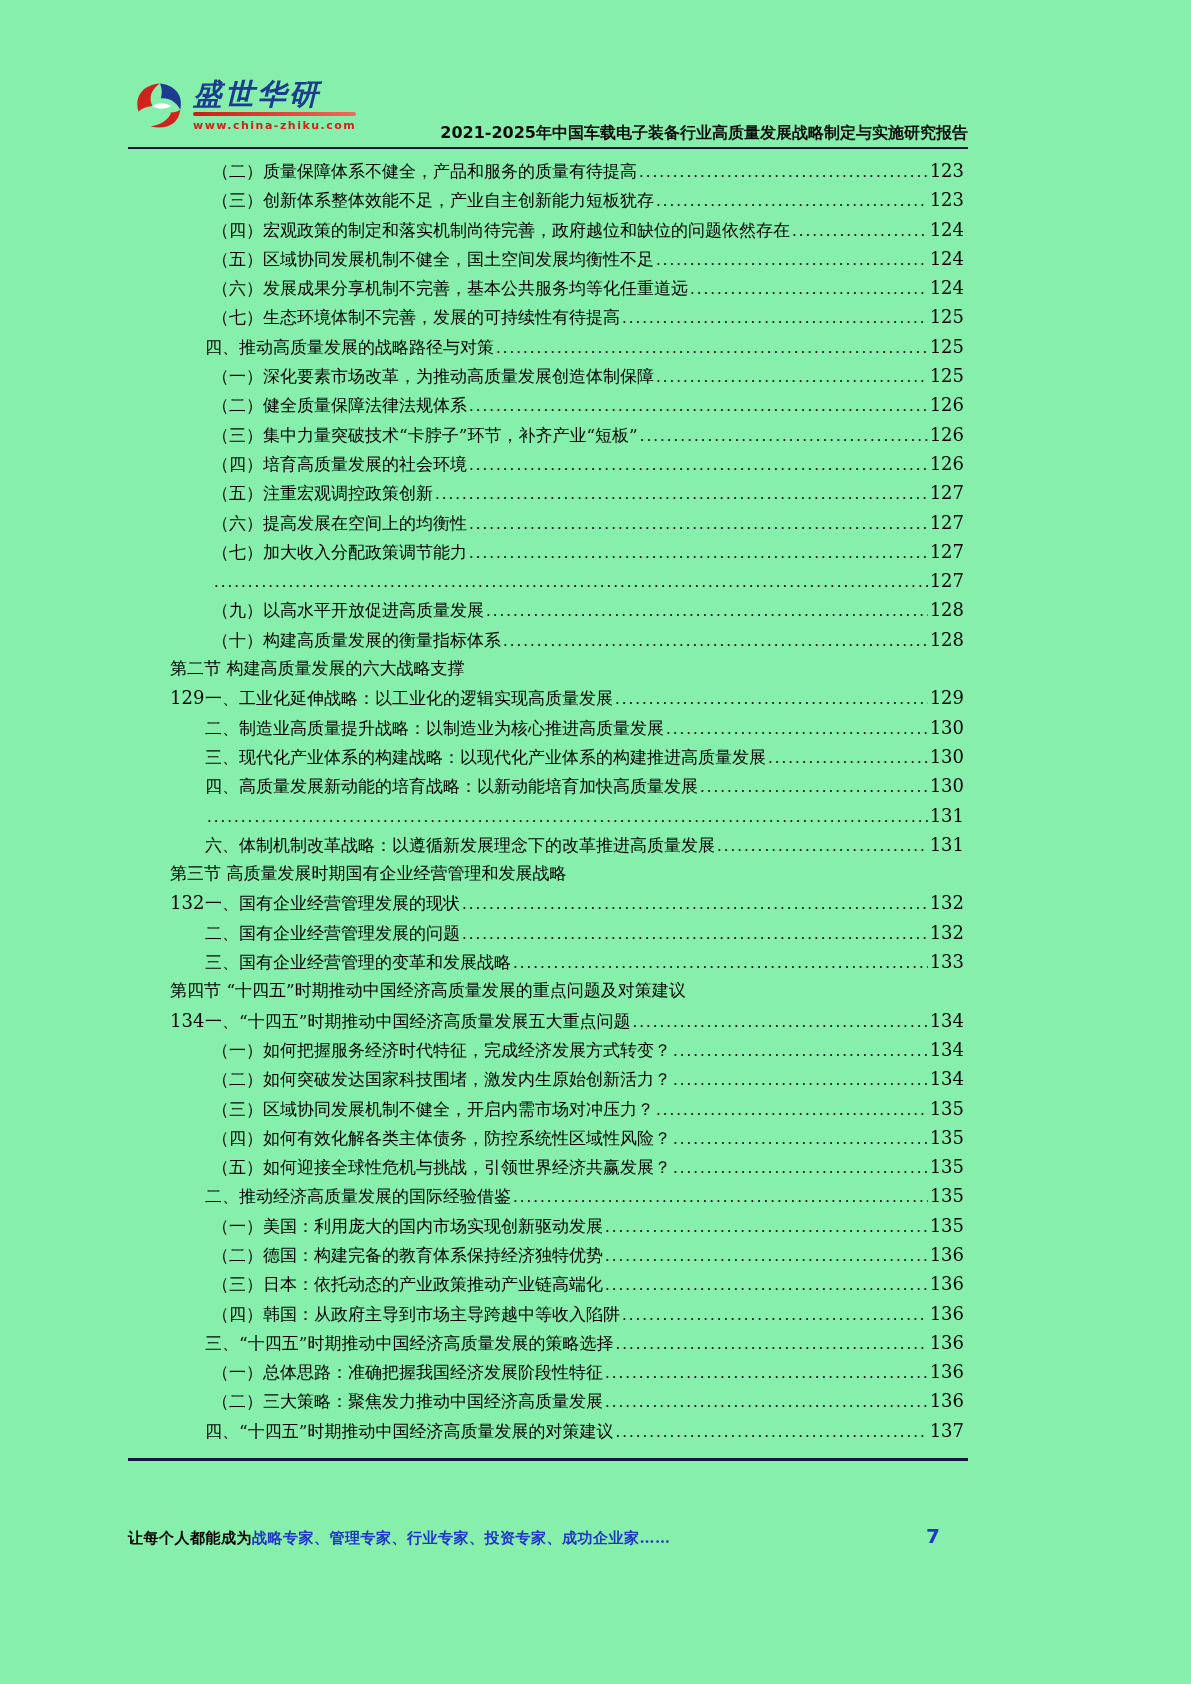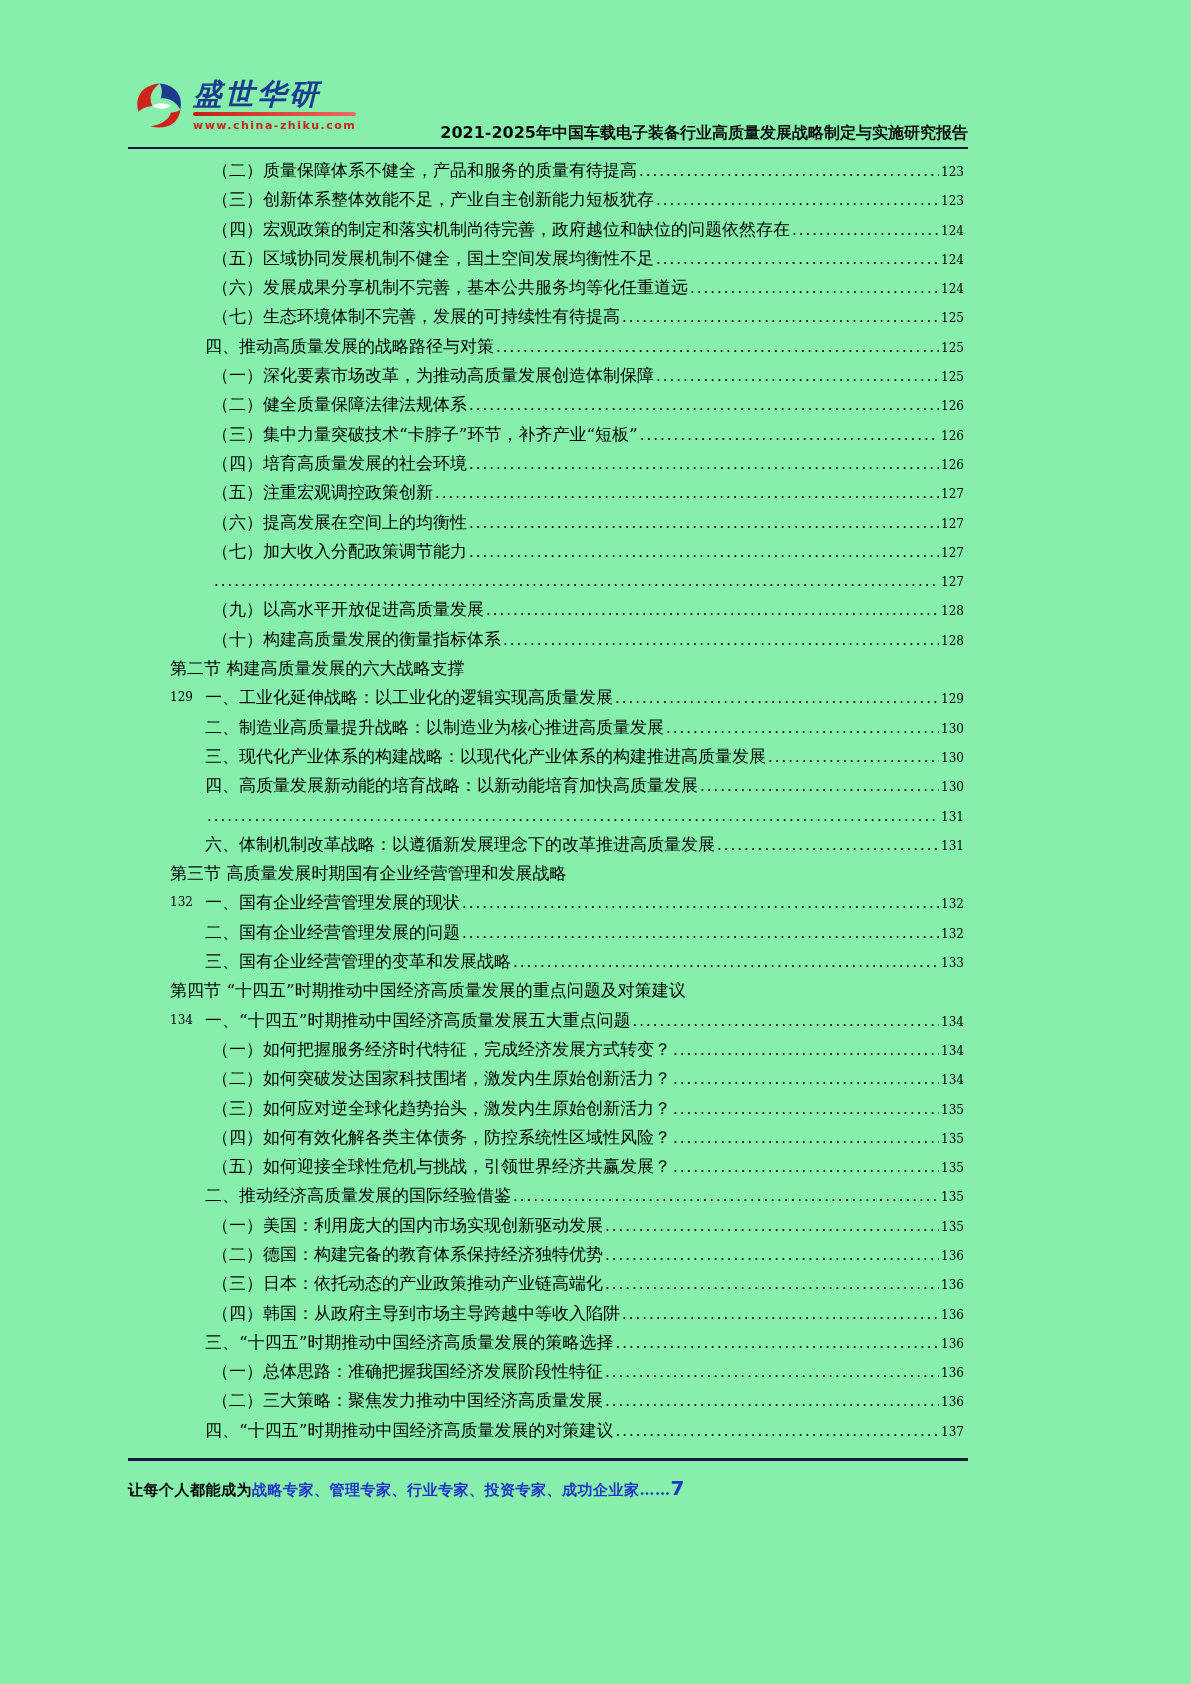--- a/index.html
+++ b/index.html
@@ -47,25 +47,25 @@
   }
   .lvl1 { padding-left: 44px; flex-direction: column; }
   .lvl2 { padding-left: 81px; }
   .lvl3 { padding-left: 88px; }
   .toc-text { white-space: nowrap; }
   .toc-dots { flex: 1 1 auto; overflow: hidden; white-space: nowrap; margin: 0 2px; color: #000; }
   .toc-dots::after {
     content: "......................................................................................................................................................................................";
     letter-spacing: 2px; font-size: 15px;
   }
-  .toc-page { white-space: nowrap; font-size: 12px; }
+  .toc-page { white-space: nowrap; font-size: 18px; }
 
   
   .footer-rule { position: absolute; left: 128px; top: 1458px; width: 840px; height: 3px; background: #15153c; }
-  .footer { position: absolute; left: 128px; top: 1476px; width: 840px; display: flex; justify-content: flex-start; align-items: baseline; }
+  .footer { position: absolute; left: 128px; top: 1524px; width: 840px; display: flex; justify-content: space-between; align-items: baseline; }
   .footer-left { font-size: 15px; font-weight: bold; letter-spacing: 0.5px; }
   .footer-prefix { color: #000; }
   .footer-highlight { color: #2136c9; }
   .footer-page {
     font-family: "DejaVu Sans", sans-serif;
     font-size: 20px; font-weight: bold; color: #2136c9; padding-right: 28px;
   }
 </style>
 </head>
 <body>
@@ -246,21 +246,21 @@
         <span class="toc-text">（一）如何把握服务经济时代特征，完成经济发展方式转变？</span>
         <span class="toc-dots"></span>
         <span class="toc-page">134</span>
       </div>
       <div class="toc-line lvl3">
         <span class="toc-text">（二）如何突破发达国家科技围堵，激发内生原始创新活力？</span>
         <span class="toc-dots"></span>
         <span class="toc-page">134</span>
       </div>
       <div class="toc-line lvl3">
-        <span class="toc-text">（三）如何应对逆全球化趋势抬头，激发内生原始创新活力？</span>
+        <span class="toc-text">（三）区域协同发展机制不健全，开启内需市场对冲压力？</span>
         <span class="toc-dots"></span>
         <span class="toc-page">135</span>
       </div>
       <div class="toc-line lvl3">
         <span class="toc-text">（四）如何有效化解各类主体债务，防控系统性区域性风险？</span>
         <span class="toc-dots"></span>
         <span class="toc-page">135</span>
       </div>
       <div class="toc-line lvl3">
         <span class="toc-text">（五）如何迎接全球性危机与挑战，引领世界经济共赢发展？</span>

